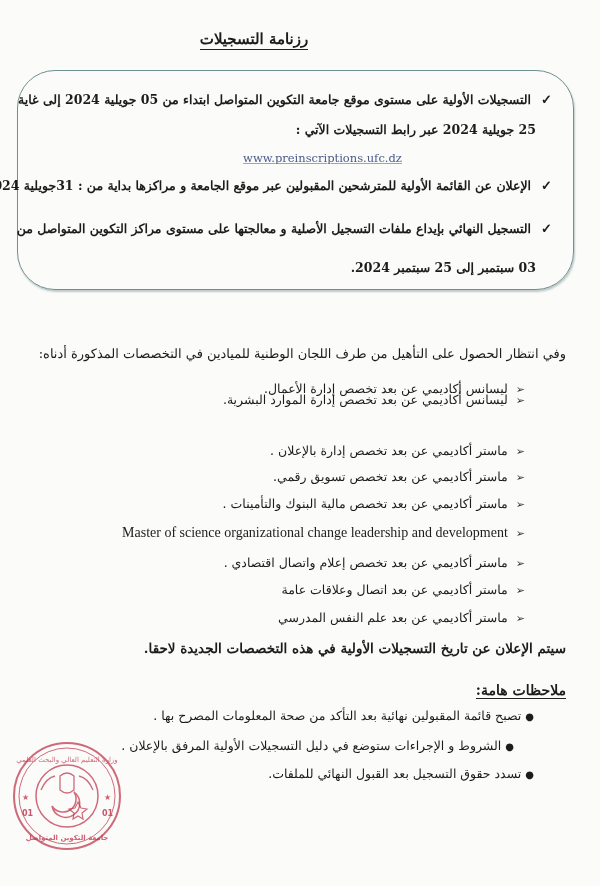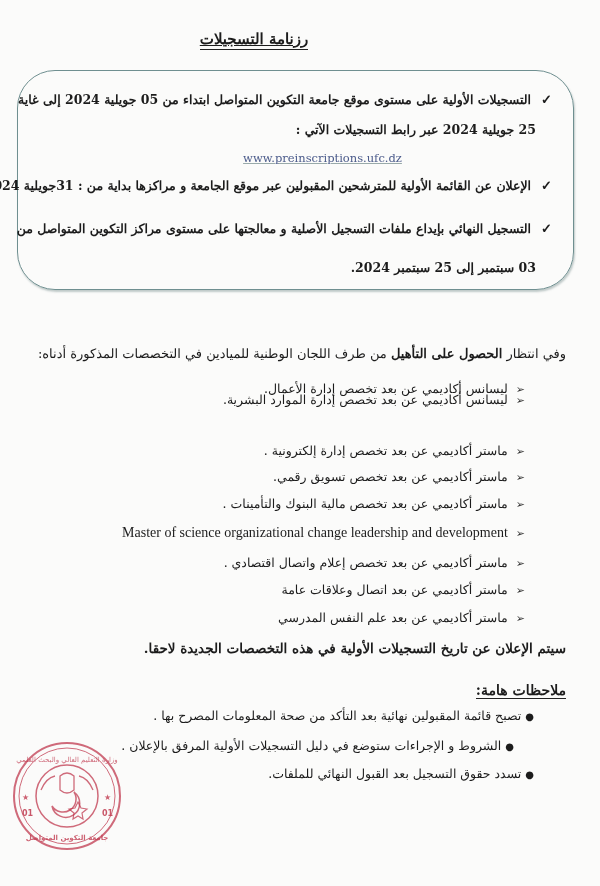--- a/index.html
+++ b/index.html
@@ -1,25 +1,25 @@
 <!DOCTYPE html>
 <html><head>
   <meta charset="utf-8">
   <style>
     * { box-sizing: border-box; margin: 0; padding: 0; }
     html, body { width: 600px; height: 886px; background: #fbfbfa; overflow: hidden; }
     body { position: relative; font-family: "DejaVu Serif", "Liberation Serif", serif; color: #1c1c1c; direction: rtl; }
-    .title { position: absolute; top: 30px; left: 0; width: 508px; text-align: center; font-size: 15px; font-weight: bold; text-decoration: underline; }
+    .title { position: absolute; top: 30px; left: 0; width: 508px; text-align: center; font-size: 15px; font-weight: bold; }
     .title span { border-bottom: 1.5px solid #222; padding-bottom: 1px; }
     .box { position: absolute; top: 70px; left: 17px; width: 557px; height: 220px; border: 1.8px solid #6f8f90; border-radius: 38px; box-shadow: 1px 2px 2px rgba(80,110,110,0.35); }
     .line { position: absolute; right: 0; width: 600px; font-size: 12.5px; font-weight: bold; white-space: nowrap; }
     .check { display: inline-block; margin-left: 10px; font-size: 13px; }
     .link { color: #4a5a8a; text-decoration: underline; text-decoration-color: #9aa; font-weight: normal; font-size: 11.5px; direction: ltr; }
     .intro { font-size: 13px; font-weight: normal; }
-    .intro b { font-weight: bold; }
+    .intro b { font-weight: normal; }
     .item { font-size: 12.5px; font-weight: normal; }
     .arrow { display: inline-block; margin-left: 8px; font-size: 11px; color: #333; }
     .en { direction: ltr; font-family: "Liberation Serif", serif; font-size: 14px; }
     .bold-line { font-size: 13.5px; font-weight: bold; }
     .notes-title { font-size: 14px; font-weight: bold; }
     .notes-title span { border-bottom: 1.3px solid #222; }
     .note { font-size: 12.5px; font-weight: normal; }
     .dot { display: inline-block; margin-left: 4px; font-size: 10px; }
     .stamp { position: absolute; left: 8px; top: 740px; width: 118px; height: 112px; }
   </style>
@@ -50,21 +50,21 @@
 <div class="line" style="top:260px; padding-right:64px;">
   <span>03 سبتمبر  إلى 25 سبتمبر 2024.</span>
 </div>
 
 <div class="line intro" style="top:346px; padding-right:34px;">
   <span>وفي انتظار </span><b>الحصول على التأهيل</b><span> من طرف اللجان الوطنية للميادين في التخصصات المذكورة أدناه:</span>
 </div>
 
 <div class="line item" style="top:381px; padding-right:75px;"><span class="arrow">➢</span><span>ليسانس أكاديمي عن بعد تخصص إدارة الأعمال.</span></div>
 <div class="line item" style="top:392px; padding-right:75px;"><span class="arrow">➢</span><span>ليسانس أكاديمي عن بعد تخصص إدارة الموارد البشرية.</span></div>
-<div class="line item" style="top:443px; padding-right:75px;"><span class="arrow">➢</span><span>ماستر أكاديمي عن بعد تخصص إدارة إلكترونية .</span></div>
+<div class="line item" style="top:443px; padding-right:75px;"><span class="arrow">➢</span><span>ماستر أكاديمي عن بعد تخصص إدارة بالإعلان .</span></div>
 <div class="line item" style="top:469px; padding-right:75px;"><span class="arrow">➢</span><span>ماستر أكاديمي عن بعد تخصص تسويق رقمي.</span></div>
 <div class="line item" style="top:496px; padding-right:75px;"><span class="arrow">➢</span><span>ماستر أكاديمي عن بعد تخصص مالية البنوك والتأمينات .</span></div>
 <div class="line item" style="top:525px; padding-right:75px;"><span class="arrow">➢</span><span class="en">Master of science organizational change leadership and development</span></div>
 <div class="line item" style="top:555px; padding-right:75px;"><span class="arrow">➢</span><span>ماستر أكاديمي عن بعد تخصص إعلام واتصال اقتصادي .</span></div>
 <div class="line item" style="top:582px; padding-right:75px;"><span class="arrow">➢</span><span>ماستر أكاديمي عن بعد اتصال وعلاقات عامة</span></div>
 <div class="line item" style="top:610px; padding-right:75px;"><span class="arrow">➢</span><span>ماستر أكاديمي عن بعد علم النفس المدرسي</span></div>
 
 <div class="line bold-line" style="top:640px; padding-right:34px;"><span>سيتم الإعلان عن تاريخ التسجيلات الأولية في هذه التخصصات الجديدة لاحقا.</span></div>
 
 <div class="line notes-title" style="top:682px; padding-right:34px;"><span>ملاحظات هامة:</span></div>

